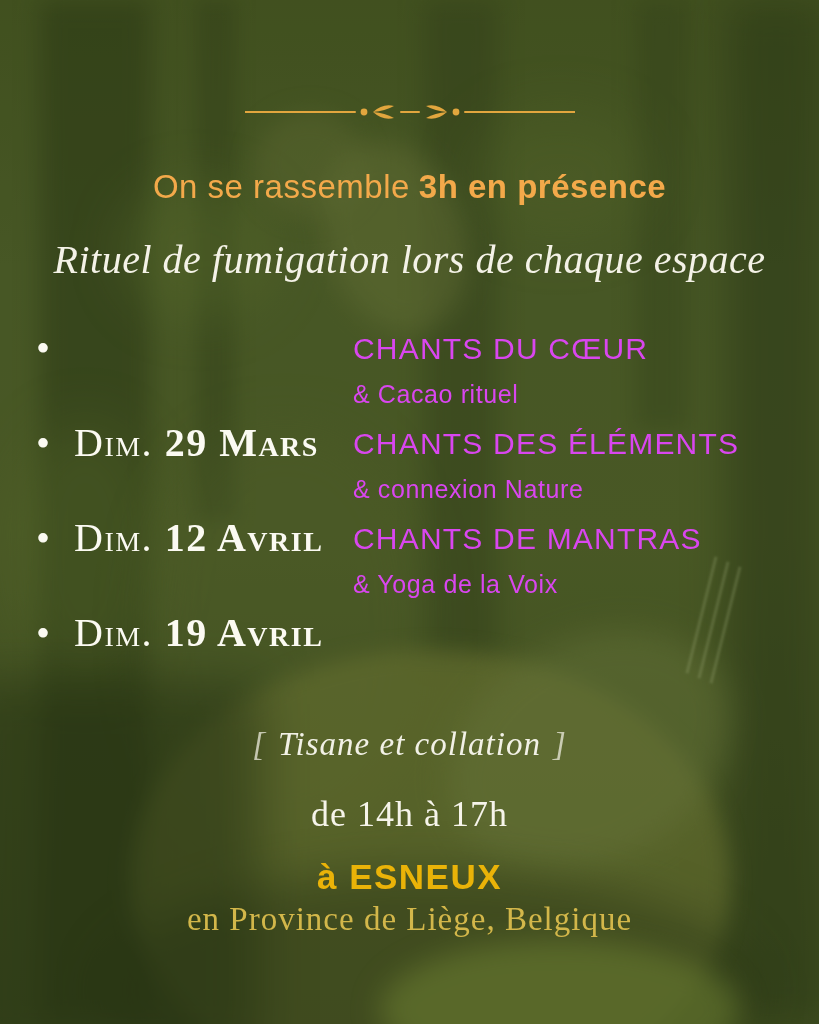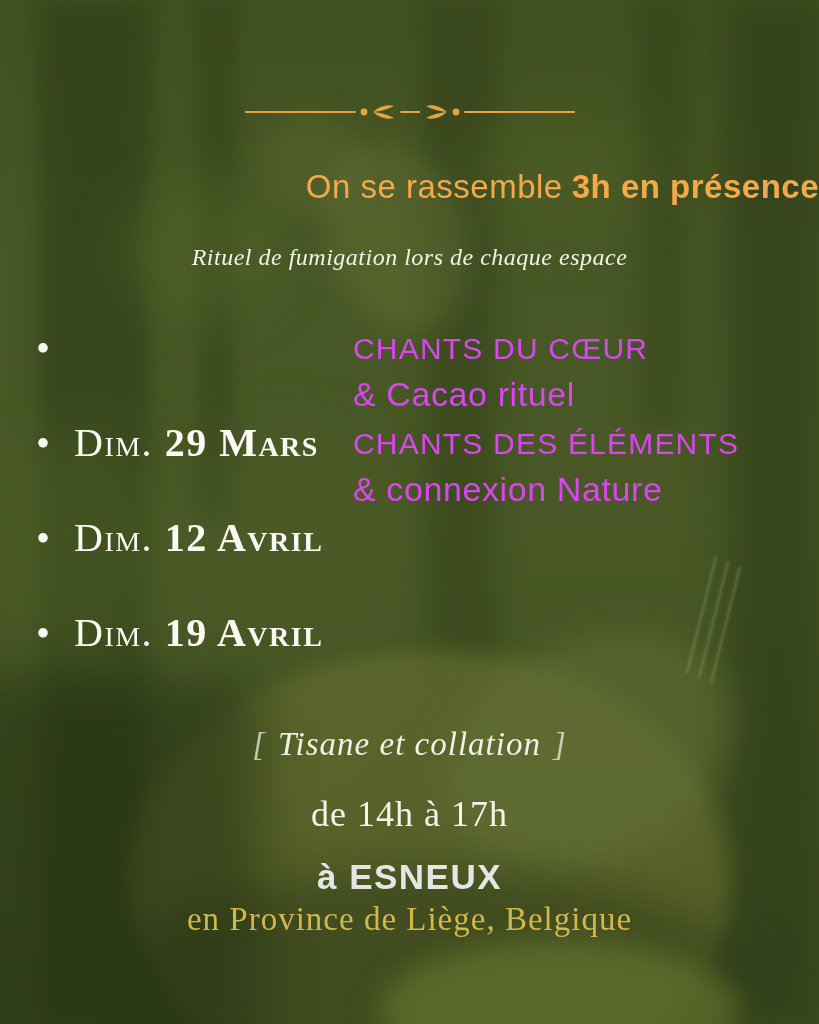--- a/index.html
+++ b/index.html
@@ -32,65 +32,65 @@
   .string1{left:700px;top:555px;}
   .string2{left:712px;top:560px;}
   .string3{left:724px;top:565px;}
   .tint{position:absolute;inset:0;background:rgba(66,80,32,.32);}
 
   
   .content{position:absolute;inset:0;}
   .divider{position:absolute;top:100px;left:50%;transform:translateX(-50%);}
 
   .headline{
-    position:absolute;top:168px;width:100%;text-align:right;
+    position:absolute;top:168px;width:100%;text-align:center;
     color:#F3A94A;font-size:33px;letter-spacing:.5px;
   }
   .headline .reg{font-weight:400;margin-right:9px;}
   .headline .bold{font-weight:700;}
 
   .subheadline{
-    position:absolute;top:244px;width:100%;text-align:center;
+    position:absolute;top:236px;width:100%;text-align:center;
     font-family:"Liberation Serif",serif;font-style:italic;
-    color:#F4F2E7;font-size:24px;letter-spacing:.5px;
+    color:#F4F2E7;font-size:40px;letter-spacing:.5px;
   }
 
   .schedule{
     position:absolute;top:327px;left:36px;right:10px;
     list-style:none;margin:0;padding:0;
   }
   .row{display:flex;align-items:flex-start;height:95px;}
   .datecell{
     width:317px;flex:0 0 317px;display:flex;align-items:flex-start;
     font-family:"Liberation Serif",serif;
     color:#FBFAF2;
   }
   .bullet{font-size:40px;line-height:40px;margin-top:2px;color:#FBFAF2;}
   .datetext{margin-left:24px;font-variant:small-caps;font-size:40px;line-height:42px;letter-spacing:1.5px;white-space:nowrap;}
   .datetext .day{font-weight:400;}
   .datetext .num{font-weight:700;}
   .sessioncell{flex:1;color:#d946ef;}
   .session-title{font-size:30px;line-height:44px;letter-spacing:1.2px;font-weight:400;white-space:nowrap;}
-  .session-sub{font-size:34px;line-height:46px;letter-spacing:.6px;font-weight:400;white-space:nowrap;}
+  .session-sub{font-size:25px;line-height:46px;letter-spacing:.6px;font-weight:400;white-space:nowrap;}
 
   .tisane{
     position:absolute;top:726px;width:100%;text-align:center;
     font-family:"Liberation Serif",serif;font-style:italic;
     color:#F2F1E6;font-size:33px;letter-spacing:1px;
   }
   .tisane .bracket{color:rgba(244,242,230,.72);font-weight:300;margin:0 12px;}
 
   .hours{
     position:absolute;top:793px;width:100%;text-align:center;
     font-family:"Liberation Serif",serif;
     color:#F6F4EA;font-size:36px;letter-spacing:1px;
   }
   .place{
     position:absolute;top:857px;width:100%;text-align:center;
-    color:#e5e5e5;font-size:35px;font-weight:700;letter-spacing:1.5px;
+    color:#eab308;font-size:35px;font-weight:700;letter-spacing:1.5px;
   }
   .region{
     position:absolute;top:901px;width:100%;text-align:center;
     font-family:"Liberation Serif",serif;
     color:#D3B74A;font-size:33px;letter-spacing:1px;
   }
 </style>
 </head>
 <body>
 
@@ -163,20 +163,24 @@
         <div class="sessioncell">
           <div class="session-title">CHANTS DES ÉLÉMENTS</div>
           <div class="session-sub">&amp; connexion Nature</div>
         </div>
       </li>
       <li class="row">
         <div class="datecell">
           <span class="bullet">•</span>
           <span class="datetext"><span class="day">Dim.</span>&nbsp;<span class="num">12 Avril</span></span>
         </div>
+        <div class="sessioncell">
+          <div class="session-title">CHANTS DE MANTRAS</div>
+          <div class="session-sub">&amp; Yoga de la Voix</div>
+        </div>
       </li>
       <li class="row">
         <div class="datecell">
           <span class="bullet">•</span>
           <span class="datetext"><span class="day">Dim.</span>&nbsp;<span class="num">19 Avril</span></span>
         </div>
       </li>
     </ul>
 
     <div class="tisane">

